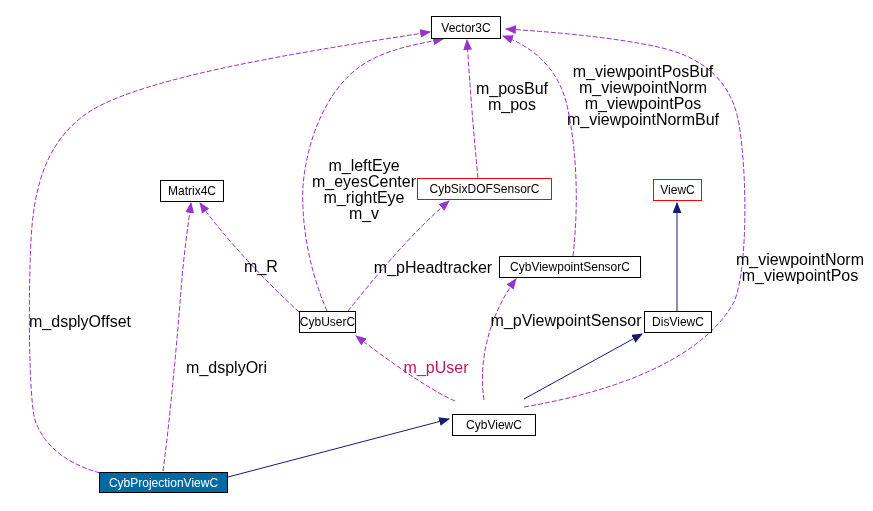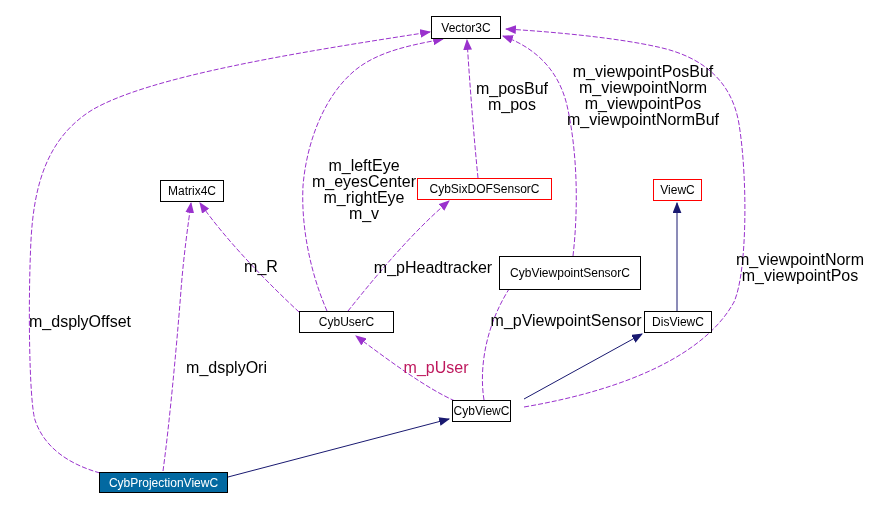--- a/index.html
+++ b/index.html
@@ -76,24 +76,24 @@
         <path d="M677,311 L677,203" fill="none" stroke-width="1" stroke="#191970" marker-end="url(#arrow-inherit)"></path>
         <path d="M524,399 L642,334" fill="none" stroke-width="1" stroke="#191970" marker-end="url(#arrow-inherit)"></path>
         <path d="M228,477 L449,419" fill="none" stroke-width="1" stroke="#191970" marker-end="url(#arrow-inherit)"></path>
       </g>
   </svg>
   <div>
       <div class="class-node" style="left: 431px; top: 16px; width: 70px; height: 23px;">Vector3C</div>
       <div class="class-node" style="left: 160px; top: 180px; width: 64px; height: 22px;">Matrix4C</div>
       <div class="class-node red" style="left: 417px; top: 178px; width: 135px; height: 22px;">CybSixDOFSensorC</div>
       <div class="class-node red" style="left: 653px; top: 179px; width: 49px; height: 22px;">ViewC</div>
-      <div class="class-node" style="left: 499px; top: 256px; width: 142px; height: 34px;">CybViewpointSensorC</div>
-      <div class="class-node" style="left: 299px; top: 311px; width: 95px; height: 22px;">CybUserC</div>
+      <div class="class-node" style="left: 499px; top: 256px; width: 142px; height: 22px;">CybViewpointSensorC</div>
+      <div class="class-node" style="left: 299px; top: 311px; width: 57px; height: 22px;">CybUserC</div>
       <div class="class-node" style="left: 644px; top: 311px; width: 68px; height: 22px;">DisViewC</div>
-      <div class="class-node" style="left: 452px; top: 400px; width: 59px; height: 22px; text-align: center;">CybViewC</div>
+      <div class="class-node" style="left: 452px; top: 414px; width: 84px; height: 22px; text-align: center;">CybViewC</div>
       <div class="class-node inverted" style="left: 99px; top: 472px; width: 129px; height: 21px;">CybProjectionViewC</div>
     </div>
   <div>
       <div class="edge-label" style="left: 80px; top: 322px; color: rgb(0, 0, 0);">
         <div>m_dsplyOffset</div>
       </div>
       <div class="edge-label" style="left: 364px; top: 190px; color: rgb(0, 0, 0);">
         <div>m_leftEye</div>
         <div>m_eyesCenter</div>
         <div>m_rightEye</div>

